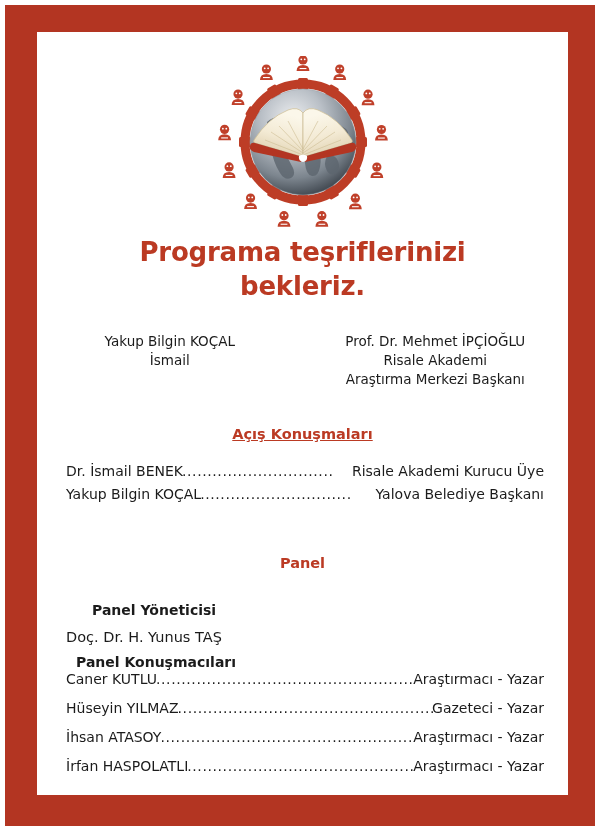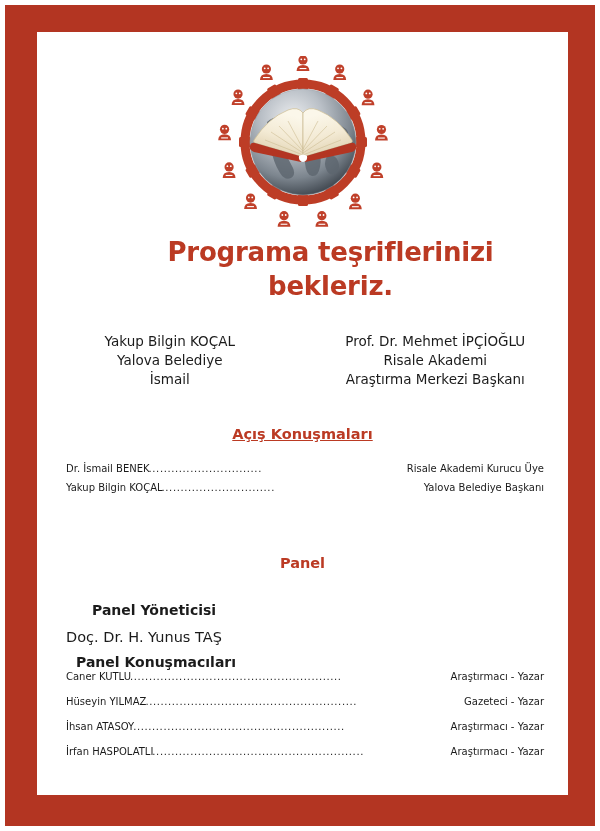--- a/index.html
+++ b/index.html
@@ -70,21 +70,20 @@
     position: absolute;
     left: 0;
     top: 203px;
     width: 531px;
     text-align: center;
     color: #bb3a23;
     font-size: 26px;
     font-weight: bold;
     line-height: 1.32;
     letter-spacing: -0.2px;
-    padding-left: 28px;
   }
   .headline span { display: block; }
 
   
   .two-col {
     position: absolute;
     left: 0;
     top: 300px;
     width: 531px;
     display: flex;
@@ -118,21 +117,21 @@
     width: 478px;
   }
   .acis-list { top: 432px; }
   .speaker-list { top: 640px; }
 
   .leader-row {
     display: flex;
     align-items: center;
     width: 100%;
     color: #1b1b1b;
-    font-size: 10px;
+    font-size: 14px;
     line-height: 1.0;
     white-space: nowrap;
   }
   .acis-list .leader-row { margin-bottom: 9px; }
   .speaker-list .leader-row { margin-bottom: 15px; }
 
   .leader-row .lr-name { flex: 0 0 auto; }
   .leader-row .lr-dots {
     flex: 1 1 auto;
     overflow: hidden;
@@ -382,21 +381,20 @@
     </div>
 
     <div class="headline">
       <span>Programa teşriflerinizi</span>
       <span>bekleriz.</span>
     </div>
 
     <div class="two-col">
       <div class="col">
         <span>Yakup Bilgin KOÇAL</span>
-        <span>Yalova Belediye</span>
         <span>İsmail</span>
       </div>
       <div class="col">
         <span>Prof. Dr. Mehmet İPÇİOĞLU</span>
         <span>Risale Akademi</span>
         <span>Araştırma Merkezi Başkanı</span>
       </div>
     </div>
 
     <div class="sec-title sec-acis">Açış Konuşmaları</div>

